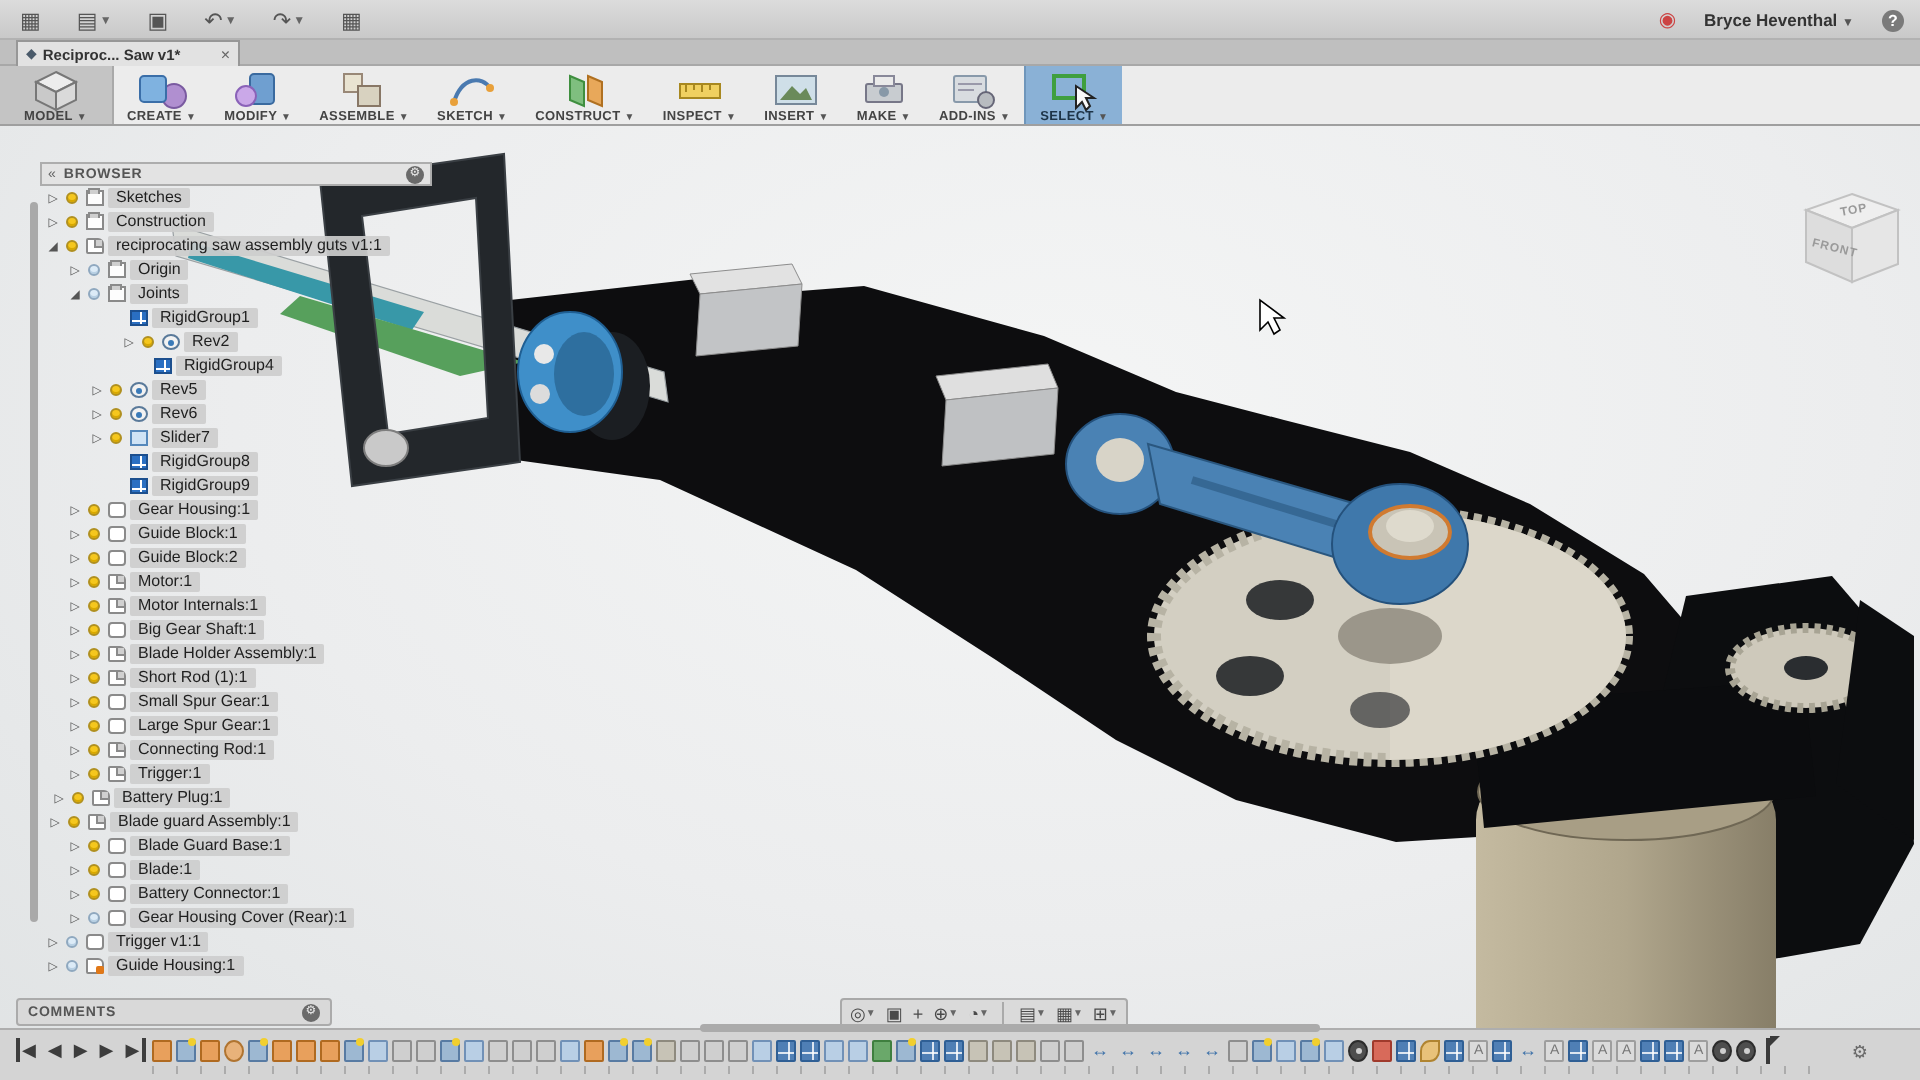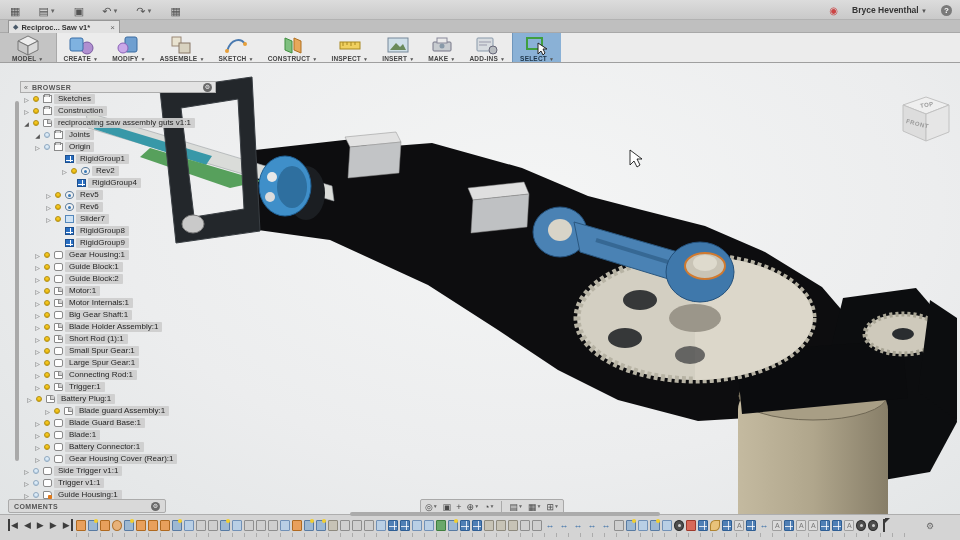--- a/index.html
+++ b/index.html
@@ -341,30 +341,30 @@
           <span class="t-ico folder"></span>
           <span class="t-label">Construction</span>
         </div>
         <div class="trow" style="padding-left: 2px;">
           <span class="t-arrow">◢</span>
           <span class="t-bulb"></span>
           <span class="t-ico comp"></span>
           <span class="t-label">reciprocating saw assembly guts v1:1</span>
         </div>
         <div class="trow" style="padding-left: 13px;">
+          <span class="t-arrow">▷</span>
+          <span class="t-bulb off"></span>
+          <span class="t-ico folder"></span>
+          <span class="t-label">Origin</span>
+        </div>
+        <div class="trow" style="padding-left: 13px;">
           <span class="t-arrow">◢</span>
           <span class="t-bulb off"></span>
           <span class="t-ico folder"></span>
           <span class="t-label">Joints</span>
-        </div>
-        <div class="trow" style="padding-left: 13px;">
-          <span class="t-arrow">▷</span>
-          <span class="t-bulb off"></span>
-          <span class="t-ico folder"></span>
-          <span class="t-label">Origin</span>
         </div>
         <div class="trow" style="padding-left: 24px;">
           <span class="t-arrow"></span>
           <span class="t-bulb none"></span>
           <span class="t-ico rigid"></span>
           <span class="t-label">RigidGroup1</span>
         </div>
         <div class="trow" style="padding-left: 40px;">
           <span class="t-arrow">▷</span>
           <span class="t-bulb"></span>
@@ -478,21 +478,21 @@
           <span class="t-bulb"></span>
           <span class="t-ico comp"></span>
           <span class="t-label">Trigger:1</span>
         </div>
         <div class="trow" style="padding-left: 5px;">
           <span class="t-arrow">▷</span>
           <span class="t-bulb"></span>
           <span class="t-ico comp"></span>
           <span class="t-label">Battery Plug:1</span>
         </div>
-        <div class="trow" style="padding-left: 23px; align-items: center;">
+        <div class="trow" style="padding-left: 3px; align-items: center;">
           <span class="t-arrow">▷</span>
           <span class="t-bulb"></span>
           <span class="t-ico comp"></span>
           <span class="t-label">Blade guard Assembly:1</span>
         </div>
         <div class="trow" style="padding-left: 13px;">
           <span class="t-arrow">▷</span>
           <span class="t-bulb"></span>
           <span class="t-ico body"></span>
           <span class="t-label">Blade Guard Base:1</span>
@@ -507,26 +507,20 @@
           <span class="t-arrow">▷</span>
           <span class="t-bulb"></span>
           <span class="t-ico body"></span>
           <span class="t-label">Battery Connector:1</span>
         </div>
         <div class="trow" style="padding-left: 13px;">
           <span class="t-arrow">▷</span>
           <span class="t-bulb off"></span>
           <span class="t-ico body"></span>
           <span class="t-label">Gear Housing Cover (Rear):1</span>
-        </div>
-        <div class="trow" style="padding-left: 2px;">
-          <span class="t-arrow">▷</span>
-          <span class="t-bulb off"></span>
-          <span class="t-ico body"></span>
-          <span class="t-label">Side Trigger v1:1</span>
         </div>
         <div class="trow" style="padding-left: 2px;">
           <span class="t-arrow">▷</span>
           <span class="t-bulb off"></span>
           <span class="t-ico body"></span>
           <span class="t-label">Trigger v1:1</span>
         </div>
         <div class="trow" style="padding-left: 2px;">
           <span class="t-arrow">▷</span>
           <span class="t-bulb off"></span>

